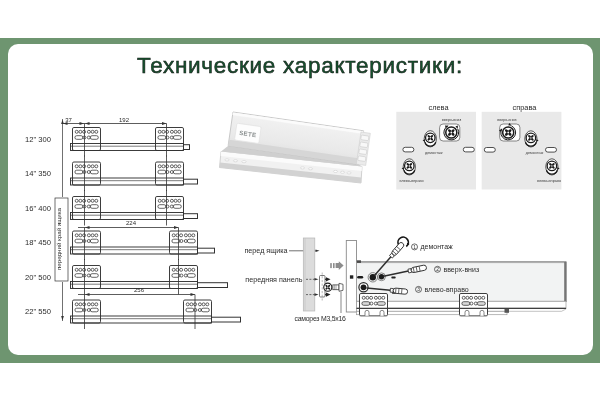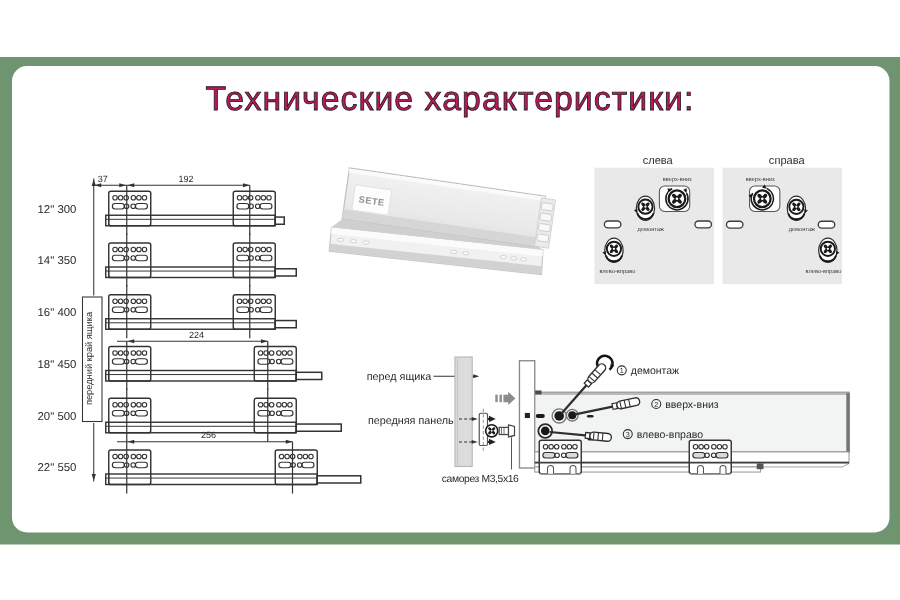--- a/index.html
+++ b/index.html
@@ -1,20 +1,20 @@
 <!DOCTYPE html>
 <html><head><meta charset="utf-8">
 <style>
   html,body { margin:0; padding:0; width:600px; height:400px; background:#fff;
     font-family:"Liberation Sans", sans-serif; }
   .band { position:absolute; left:0; top:38px; width:600px; height:325px; background:#6e9570; }
   .panel { position:absolute; left:7.5px; top:43.5px; width:585.5px; height:311px;
     background:#fff; border-radius:10px; }
   .title { position:absolute; left:0; top:53px; width:600px; text-align:center;
-    font-size:22.5px; font-weight:normal; color:#be185d; -webkit-text-stroke:0.55px #1b1b1b; letter-spacing:0.72px; }
+    font-size:22.5px; font-weight:normal; color:#14532d; -webkit-text-stroke:0.55px #1b1b1b; letter-spacing:0.72px; }
   svg.ov { position:absolute; left:0; top:0; }
 </style></head>
 <body>
 <div class="band"></div>
 <div class="panel"></div>
 <div class="title">Технические характеристики:</div>
 <svg class="ov" width="600" height="400" viewBox="0 0 600 400">
 <defs>
 <linearGradient id="pg" x1="0" y1="0" x2="0" y2="1">
 <stop offset="0" stop-color="#fcfcfc"></stop>

